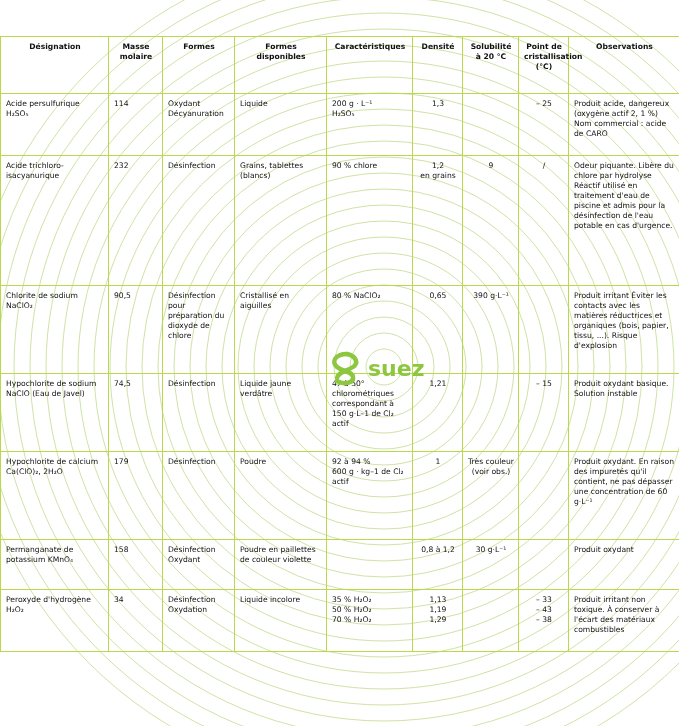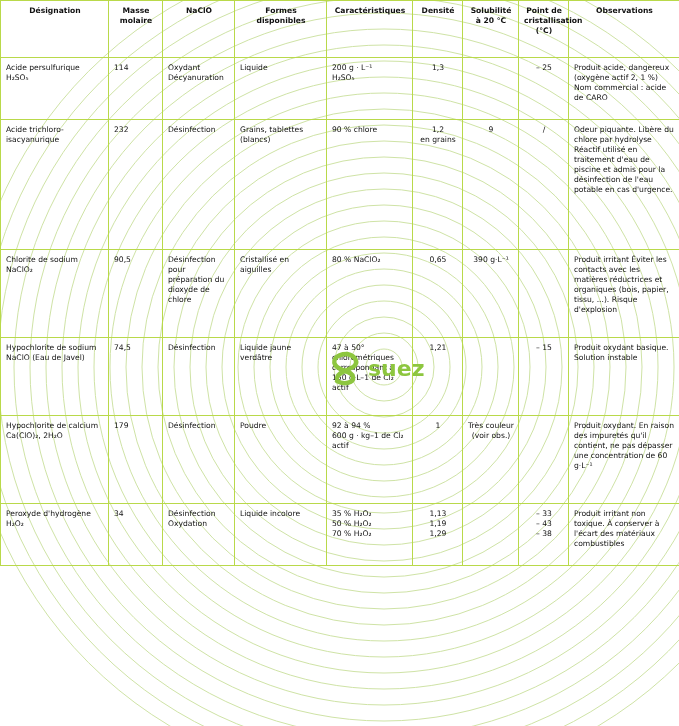--- a/index.html
+++ b/index.html
@@ -20,20 +20,21 @@
     position:absolute;
     left:0;top:0;width:679px;height:726px;
     pointer-events:none;
   }
   table.chem{
     position:relative;
     border-collapse:collapse;
     width:679px;
     table-layout:fixed;
     z-index:2;
+    margin-top:36px;
   }
   table.chem td, table.chem th{
     vertical-align:top;
     padding:5px 4px 5px 5px;
     border:1px solid #b9d94a;
     color:#111111;
     font-size:7.6px;
     line-height:1.32;
     background:transparent;
   }
@@ -104,21 +105,21 @@
       <col style="width:86px">
       <col style="width:50px">
       <col style="width:56px">
       <col style="width:50px">
       <col style="width:111px">
     </colgroup>
     <thead>
       <tr>
         <th>Désignation</th>
         <th>Masse molaire</th>
-        <th>NaClO</th>
+        <th>Formes</th>
         <th>Formes disponibles</th>
         <th>Caractéristiques</th>
         <th>Densité</th>
         <th>Solubilité à 20 °C</th>
         <th>Point de cristallisation (°C)</th>
         <th>Observations</th>
       </tr>
     </thead>
     <tbody>
 
@@ -181,20 +182,31 @@
         <td style="white-space:pre-line">Désinfection</td>
         <td style="white-space:pre-line">Poudre</td>
         <td style="white-space:pre-line">92 à 94 %
 600 g · kg–1 de Cl₂ actif</td>
         <td class="c" style="white-space:pre-line">1</td>
         <td class="c" style="white-space:pre-line">Très couleur (voir obs.)</td>
         <td class="c" style="white-space:pre-line"></td>
         <td>Produit oxydant. En raison des impuretés qu'il contient, ne pas dépasser une concentration de 60 g·L⁻¹</td>
       </tr>
 
+      <tr style="height:50px">
+        <td style="white-space:pre-line">Permanganate de potassium KMnO₄</td>
+        <td class="num">158</td>
+        <td style="white-space:pre-line">Désinfection Oxydant</td>
+        <td style="white-space:pre-line">Poudre en paillettes de couleur violette</td>
+        <td style="white-space:pre-line"></td>
+        <td class="c" style="white-space:pre-line">0,8 à 1,2</td>
+        <td class="c" style="white-space:pre-line">30 g·L⁻¹</td>
+        <td class="c" style="white-space:pre-line"></td>
+        <td>Produit oxydant</td>
+      </tr>
 
       <tr style="height:62px">
         <td style="white-space:pre-line">Peroxyde d'hydrogène H₂O₂</td>
         <td class="num">34</td>
         <td style="white-space:pre-line">Désinfection Oxydation</td>
         <td style="white-space:pre-line">Liquide incolore</td>
         <td style="white-space:pre-line">35 % H₂O₂
 50 % H₂O₂
 70 % H₂O₂</td>
         <td class="c" style="white-space:pre-line">1,13

